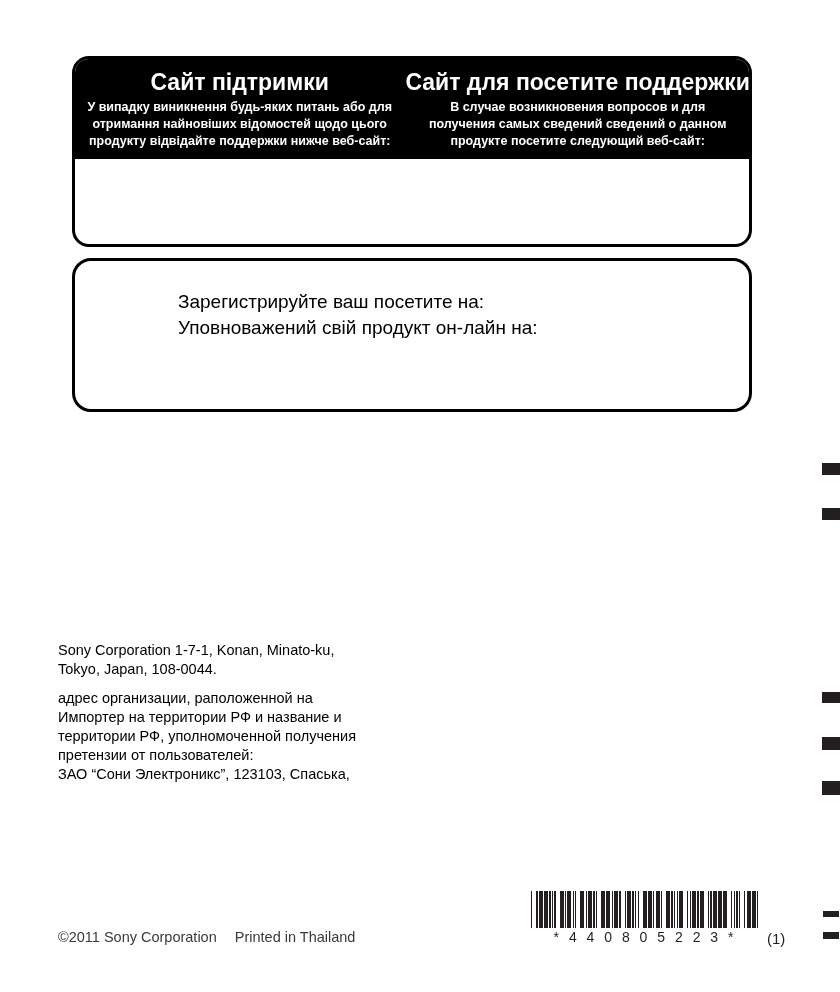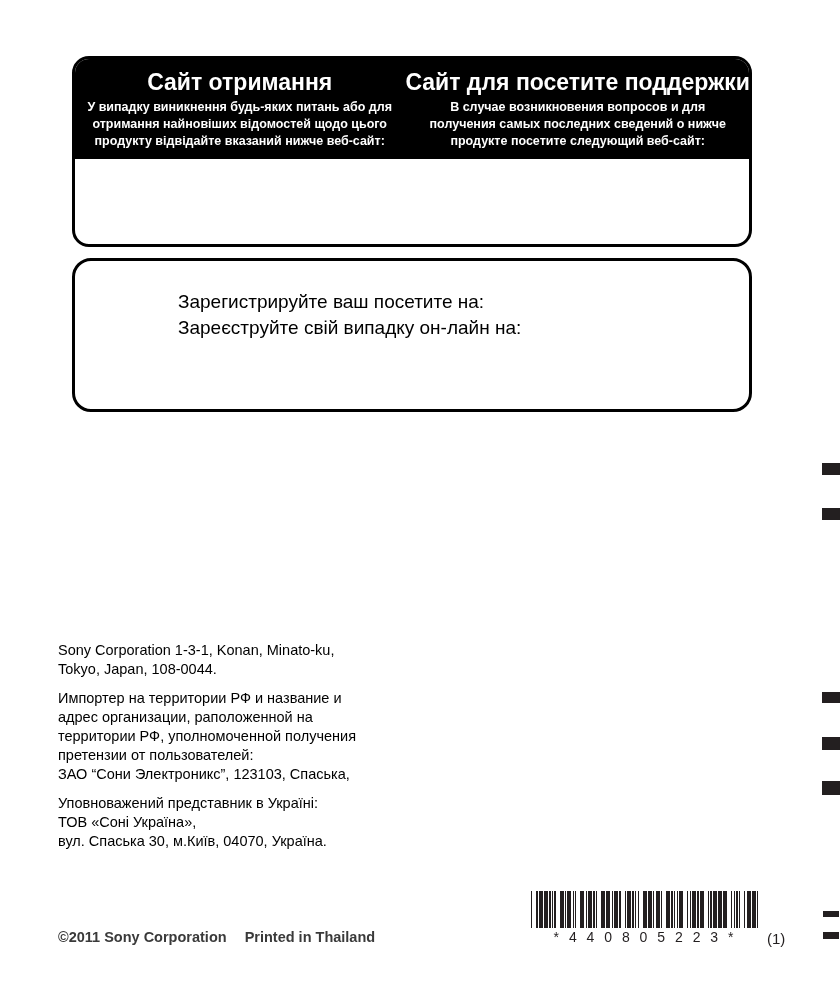--- a/index.html
+++ b/index.html
@@ -98,21 +98,20 @@
   .mfr .block{margin-bottom:10px;}
   .mfr .block div{white-space:nowrap;}
 
   
   .footer{
     position:absolute;
     left:58px; top:929px;
     font-size:14.5px;
     color:var(--muted);
     white-space:nowrap;
-    font-weight:bold;
   }
   .footer .printed{margin-left:18px;}
 
   
   .barcode{
     position:absolute;
     left:531px; top:891px;
     width:228px;
   }
   .barcode-bars{
@@ -142,71 +141,66 @@
   }
 </style>
 </head>
 <body>
 
 <div class="page">
 
   <div class="support-box">
     <div class="support-header">
       <div class="support-col">
-        <div class="support-title">Сайт отримання</div>
+        <div class="support-title">Сайт підтримки</div>
         <div class="support-sub">
           <div>У випадку виникнення будь-яких питань або для</div>
           <div>отримання найновіших відомостей щодо цього</div>
-          <div>продукту відвідайте вказаний нижче веб-сайт:</div>
+          <div>продукту відвідайте поддержки нижче веб-сайт:</div>
         </div>
       </div>
       <div class="support-col">
         <div class="support-title">Сайт для посетите поддержки</div>
         <div class="support-sub">
           <div>В случае возникновения вопросов и для</div>
-          <div>получения самых последних сведений о нижче</div>
+          <div>получения самых сведений сведений о данном</div>
           <div>продукте посетите следующий веб-сайт:</div>
         </div>
       </div>
     </div>
     <div class="support-body"></div>
   </div>
 
   <div class="register-box">
     <div class="register-text">
       <div>Зарегистрируйте ваш посетите на:</div>
-      <div>Зареєструйте свій випадку он-лайн на:</div>
+      <div>Уповноважений свій продукт он-лайн на:</div>
     </div>
   </div>
 
   <div class="reg-mark mark-a"></div>
   <div class="reg-mark mark-b"></div>
   <div class="reg-mark mark-c"></div>
   <div class="reg-mark mark-d"></div>
   <div class="reg-mark mark-e"></div>
   <div class="reg-mark mark-f"></div>
   <div class="reg-mark mark-g"></div>
 
   <div class="mfr">
     <div class="block">
-      <div>Sony Corporation 1-3-1, Konan, Minato-ku,</div>
+      <div>Sony Corporation 1-7-1, Konan, Minato-ku,</div>
       <div>Tokyo, Japan, 108-0044.</div>
     </div>
     <div class="block">
+      <div>адрес организации, раположенной на</div>
       <div>Импортер на территории РФ и название и</div>
-      <div>адрес организации, раположенной на</div>
       <div>территории РФ, уполномоченной получения</div>
       <div>претензии от пользователей:</div>
       <div>ЗАО “Сони Электроникс”, 123103, Спаська,</div>
     </div>
-    <div class="block">
-      <div>Уповноважений представник в Україні:</div>
-      <div>ТОВ «Соні Україна»,</div>
-      <div>вул. Спаська 30, м.Київ, 04070, Україна.</div>
-    </div>
   </div>
 
   <div class="footer">
     <span>©2011 Sony Corporation</span><span class="printed">Printed in Thailand</span>
   </div>
 
   <div class="barcode">
     <div class="barcode-bars">
         <div class="bc-bar" style="width: 0.571429%;"></div>
         <div class="bc-space" style="width: 1.71429%;"></div>

